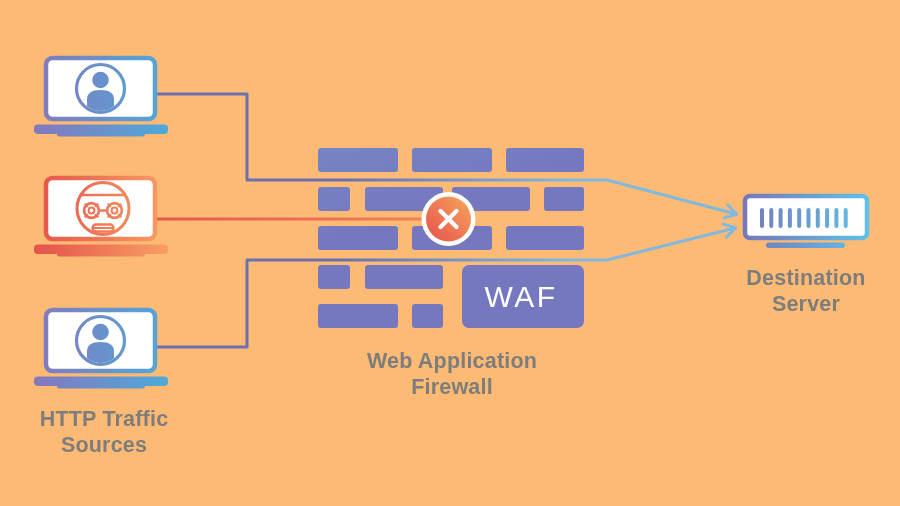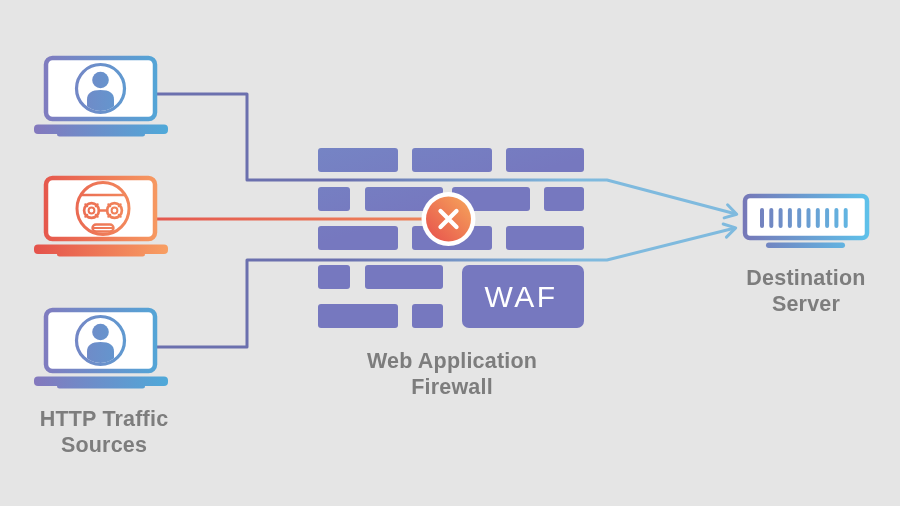--- a/index.html
+++ b/index.html
@@ -1,19 +1,19 @@
 <!DOCTYPE html>
 <html><head>
 <meta charset="utf-8">
 <style>
   html,body{margin:0;padding:0;background:#ffffff;}
   .canvas{
     position:relative;
     width:900px;height:506px;
-    background:#e5e5e5;
+    background:#fdba74;
     font-family:"Liberation Sans", sans-serif;
     overflow:hidden;
   }
   svg{display:block;}
   text.node-label{
     font-family:"Liberation Sans", sans-serif;
     font-weight:bold;
     font-size:21.5px;
     letter-spacing:0.2px;
   }

